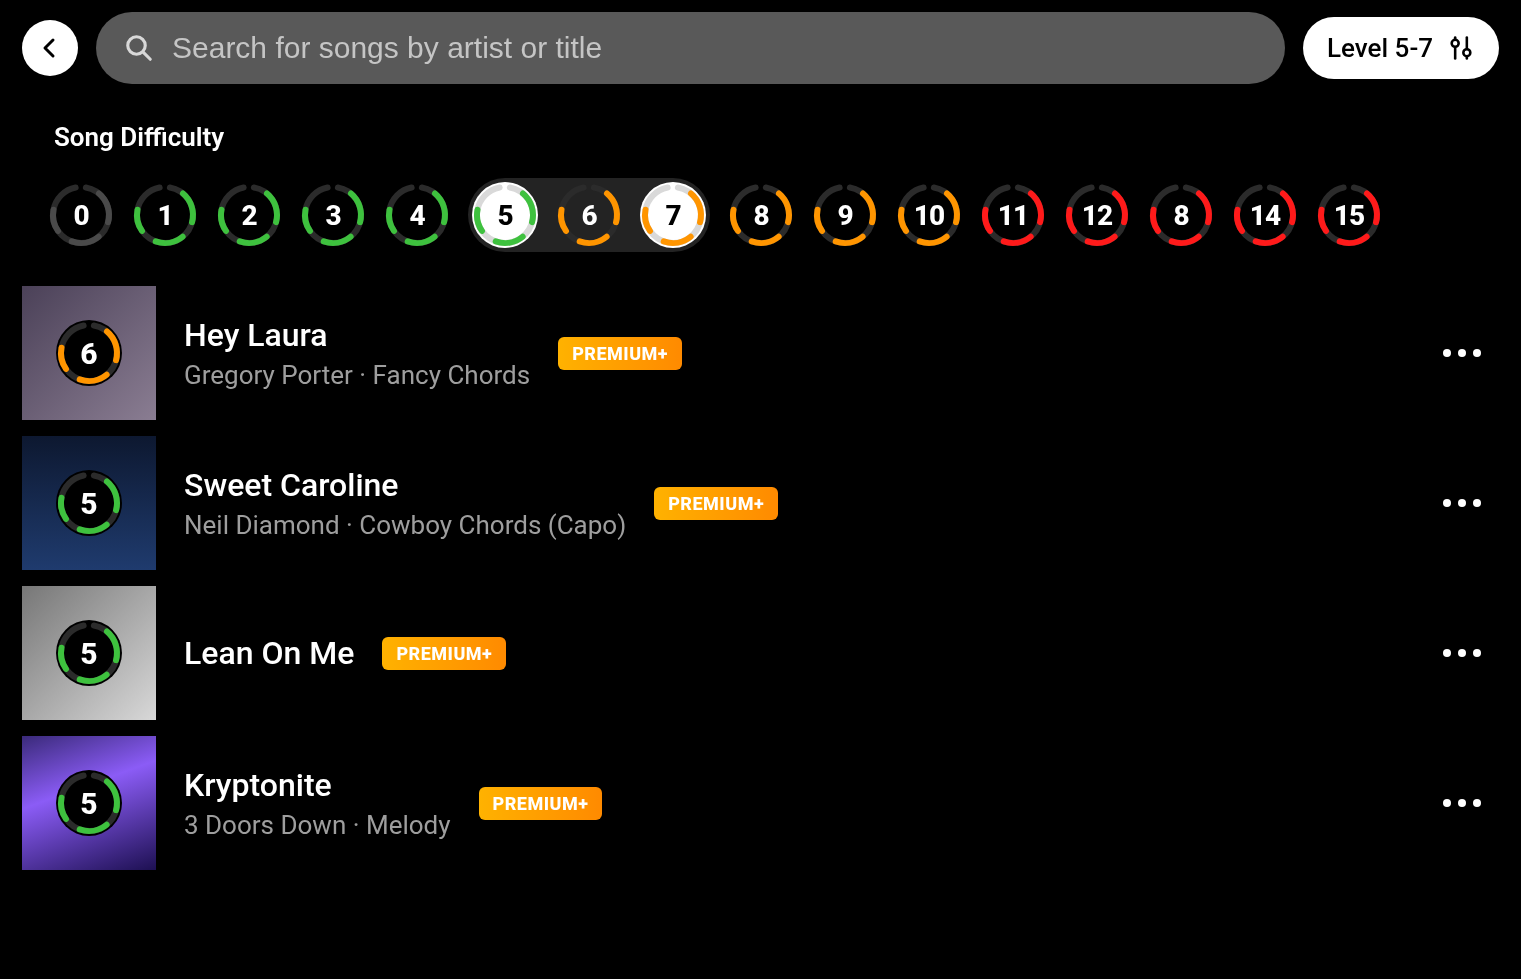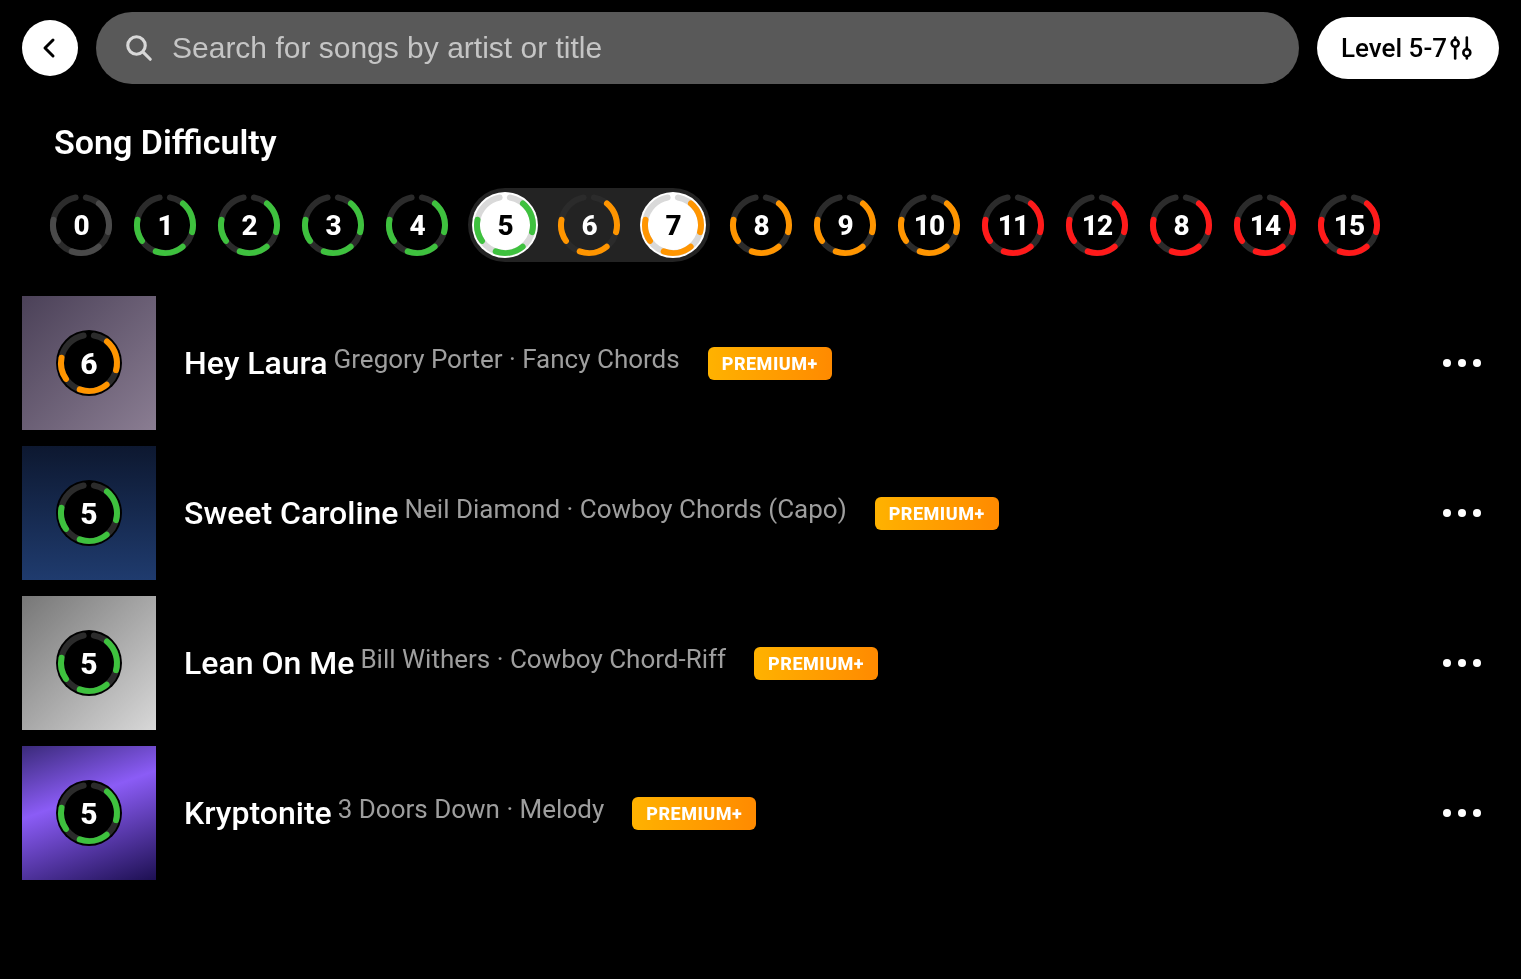--- a/index.html
+++ b/index.html
@@ -46,30 +46,31 @@
 }
 .search-wrap input::placeholder { color: #c5c5c5; }
 .level-pill {
   height: 62px;
   background: #fff;
   color: #000;
   border-radius: 31px;
   display: flex;
   align-items: center;
   padding: 0 24px;
+  gap: 14px;
   font-size: 26px;
   font-weight: 500;
   cursor: pointer;
   flex: 0 0 auto;
 }
 
 
 .section-title {
   color: #fff;
-  font-size: 34px;
+  font-size: 26px;
   font-weight: 600;
   padding: 30px 54px 8px 54px;
 }
 
 
 .diff-row {
   display: flex;
   align-items: center;
   gap: 18px;
   padding: 18px 48px 14px 48px;
@@ -127,21 +128,21 @@
   background: #000;
   border-radius: 50%;
 }
 .thumb .thumb-badge .num {
   position: absolute; inset: 0;
   display: flex; align-items: center; justify-content: center;
   font-weight: 800; font-size: 30px; color: #fff;
   z-index: 3;
 }
 .thumb .thumb-badge svg { position: absolute; inset: 0; z-index: 2; }
-.song-text { display: flex; flex-direction: row; gap: 6px; }
+.song-text { display: flex; flex-direction: column; gap: 6px; }
 .song-title { font-size: 32px; font-weight: 500; color: #fff; }
 .song-sub { font-size: 26px; color: #9e9e9e; }
 .premium-badge {
   background: linear-gradient(90deg,#ffb200,#ff8a00);
   color: #fff;
   font-weight: 800;
   font-size: 18px;
   letter-spacing: 0.5px;
   padding: 6px 14px;
   border-radius: 6px;
@@ -362,21 +363,20 @@
           <div class="bg"></div>
           <svg width="66" height="66" viewBox="0 0 66 66">
     <circle cx="33" cy="33" r="28" fill="none" stroke="#2b2b2b" stroke-width="6" stroke-dasharray="165.3734372849667 10.555751316061704" stroke-linecap="round" transform="rotate(-80 33 33)"></circle>
     <circle cx="33" cy="33" r="28" fill="none" stroke="#3ec13e" stroke-width="6" stroke-dasharray="31.667253948185113 17.59291886010284 28.500528553366603 17.59291886010284 22.167077763729576 175.92918860102841" stroke-linecap="round" transform="rotate(-50 33 33)"></circle>
   </svg>
           <div class="num">5</div>
         </div>
       </div>
       <div class="song-text">
         <div class="song-title">Lean On Me</div>
-        <div class="song-sub">Bill Withers · Cowboy Chord-Riff</div>
       </div>
       <div class="premium-badge">PREMIUM+</div>
       <div class="spacer"></div>
       <div class="more-btn">
         <span></span>
         <span></span>
         <span></span>
       </div>
     </div>
     <div class="song-item">

